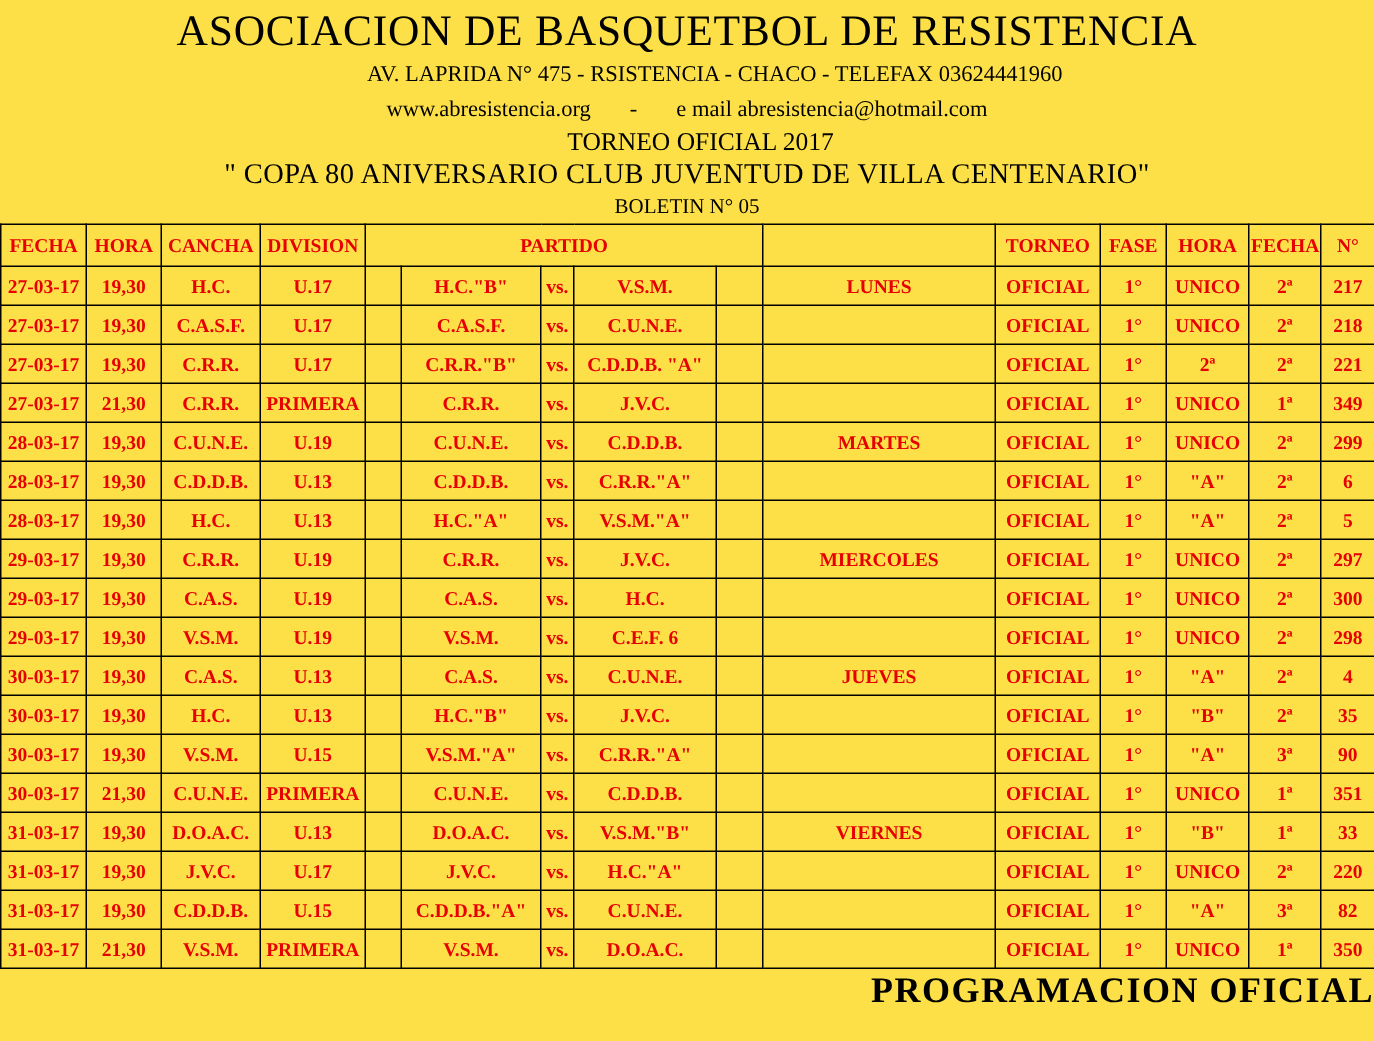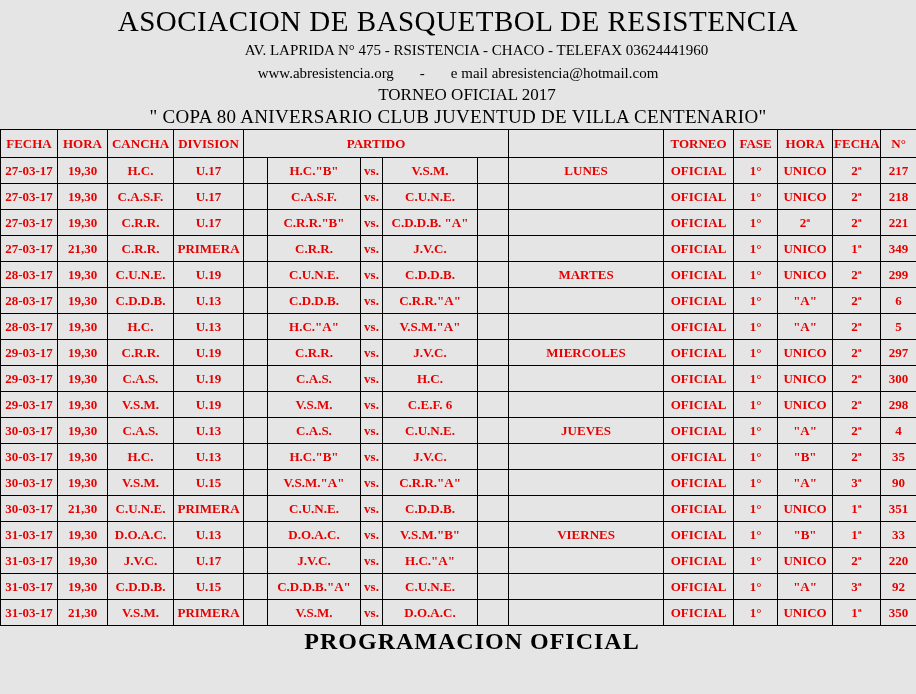--- a/index.html
+++ b/index.html
@@ -3,21 +3,21 @@
 <meta charset="utf-8">
 <style>
   * { box-sizing: border-box; }
   html, body { margin: 0; padding: 0; background: #ffffff; }
   body {
     width: 916px; height: 694px;
     font-family: "Liberation Serif", "DejaVu Serif", serif;
     color: #000;
     overflow: hidden;
   }
-  .page { position: relative; width: 916px; height: 694px; background: #e5e5e5; }
+  .page { position: relative; width: 916px; height: 694px; background: #fde047; }
 
   
   .doc-header { text-align: center; padding-top: 4px; }
   .t-title      { font-size: 29px; line-height: 34px; letter-spacing: 0.5px; white-space: nowrap; }
   .t-address    { font-size: 15px; line-height: 24px; white-space: nowrap; margin-left: 37px; }
   .t-contact    { font-size: 15px; line-height: 22px; white-space: nowrap; }
   .t-contact .gap { display: inline-block; width: 26px; }
   .t-tournament { font-size: 17px; line-height: 21px; white-space: nowrap; margin-left: 18px; }
   .t-cup        { font-size: 19px; line-height: 24px; letter-spacing: 0.3px; white-space: nowrap; }
   .t-bulletin   { font-size: 14px; line-height: 20px; white-space: nowrap; }
@@ -39,41 +39,42 @@
     font-size: 13px;
     white-space: nowrap;
     overflow: hidden;
   }
   table.schedule thead tr { height: 28px; }
   table.schedule tbody tr { height: 26px; }
   td.c-vs { font-size: 10px; margin-left: 48px; }
 
   
   .footer-title {
-    text-align: center;
+    text-align: right;
     font-size: 24px;
     font-weight: bold;
     letter-spacing: 1px;
     line-height: 30px;
     color: #000;
     white-space: nowrap;
     padding-left: 28px;
   }
 </style>
 </head>
 <body>
 
 <div class="page">
 
   <div class="doc-header">
     <div class="t-title">ASOCIACION DE BASQUETBOL DE RESISTENCIA</div>
     <div class="t-address">AV. LAPRIDA N° 475 - RSISTENCIA - CHACO - TELEFAX 03624441960</div>
     <div class="t-contact"><span>www.abresistencia.org</span><span class="gap"></span><span>-</span><span class="gap"></span><span>e mail abresistencia@hotmail.com</span></div>
     <div class="t-tournament">TORNEO OFICIAL 2017</div>
     <div class="t-cup">" COPA 80 ANIVERSARIO CLUB JUVENTUD DE VILLA CENTENARIO"</div>
+    <div class="t-bulletin">BOLETIN N° 05</div>
   </div>
 
   <table class="schedule">
     <colgroup>
       <col style="width:57px">
         <col style="width:50px">
         <col style="width:66px">
         <col style="width:70px">
       <col style="width:24px">
         <col style="width:93px">
@@ -383,21 +384,21 @@
     <td></td>
     <td>C.D.D.B."A"</td>
     <td class="c-vs">vs.</td>
     <td>C.U.N.E.</td>
     <td></td>
     <td></td>
     <td>OFICIAL</td>
     <td>1°</td>
     <td>"A"</td>
     <td>3ª</td>
-    <td>92</td>
+    <td>82</td>
   </tr>
         <tr>
     <td>31-03-17</td>
     <td>21,30</td>
     <td>V.S.M.</td>
     <td>PRIMERA</td>
     <td></td>
     <td>V.S.M.</td>
     <td class="c-vs">vs.</td>
     <td>D.O.A.C.</td>

